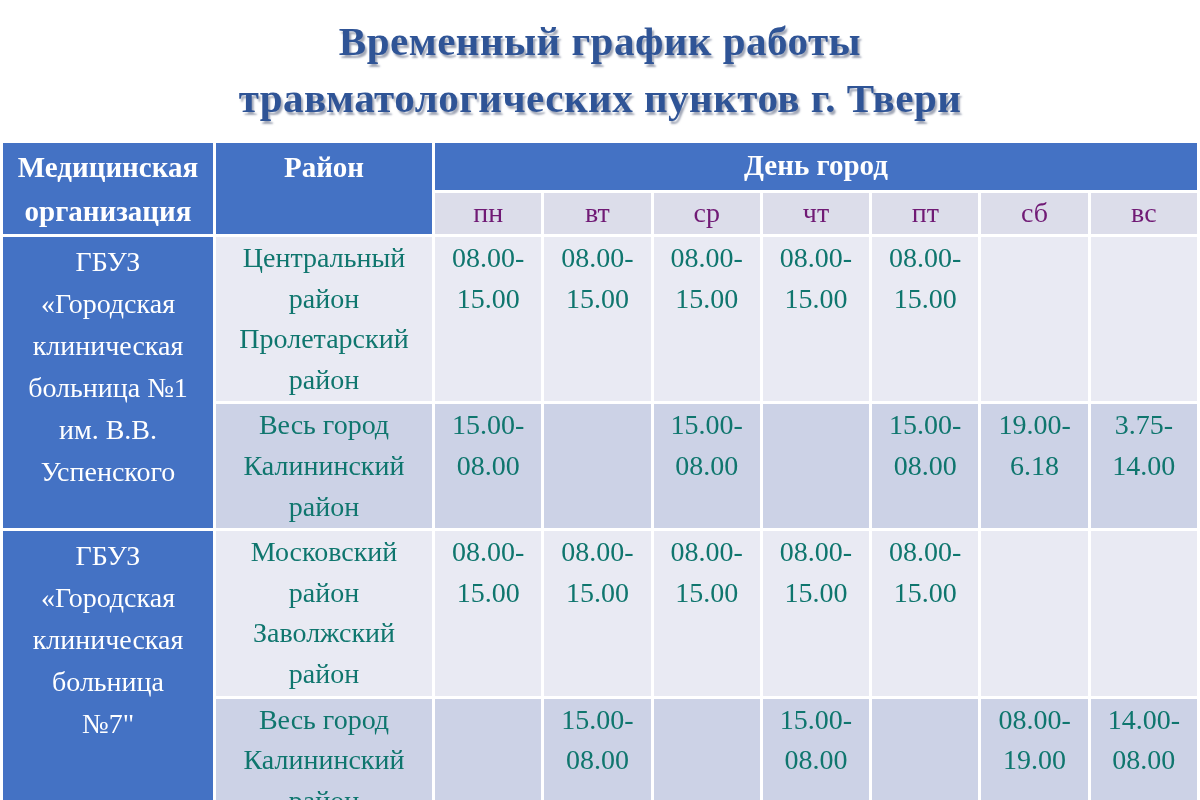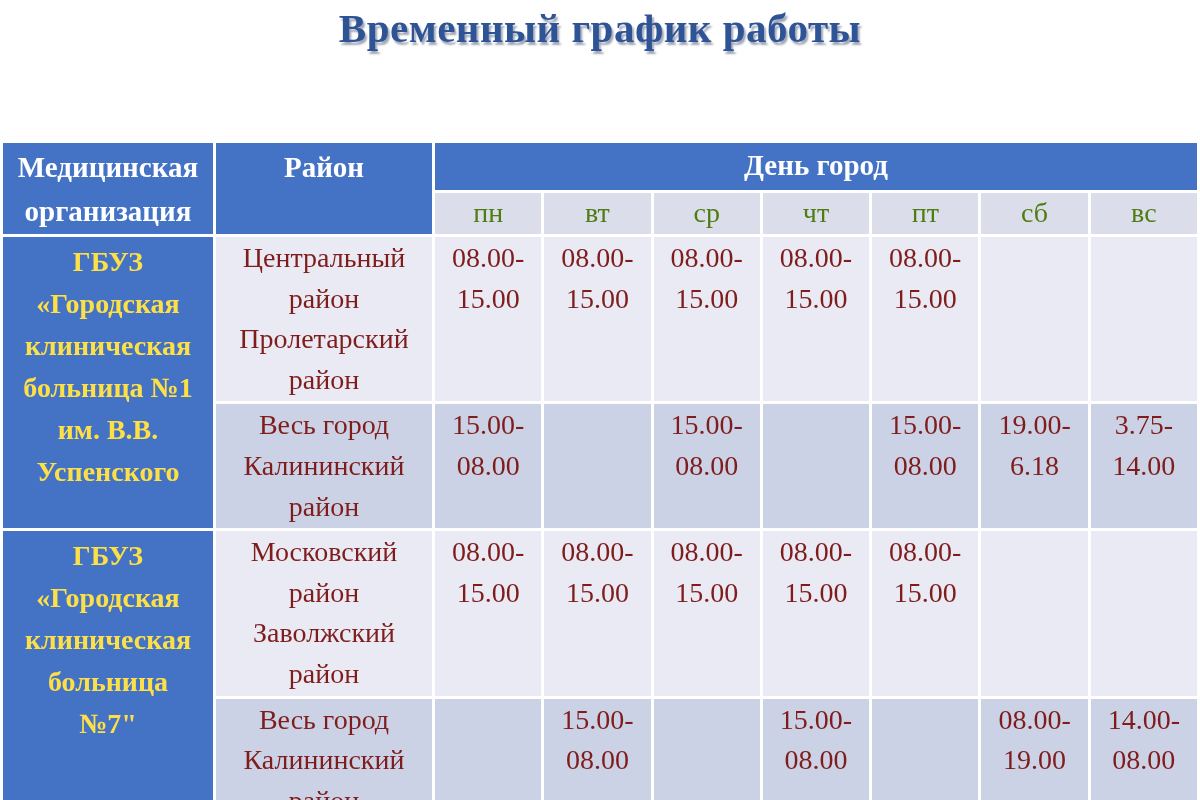--- a/index.html
+++ b/index.html
@@ -6,21 +6,21 @@
   .slide{
     position:relative;
     width:1200px;height:800px;
     overflow:hidden;
     background:#ffffff;
     font-family:"Liberation Serif","DejaVu Serif",serif;
   }
   
   .title-area{
     height:140px;
-    display:flex;flex-direction:column;align-items:center;
+    display:flex;flex-direction:column;justify-content:center;align-items:center;
     text-align:center;
   }
   .title-line{
     font-size:41px;
     font-weight:bold;
     color:#2F5496;
     line-height:1.38;
     text-shadow:2px 3px 2px rgba(110,120,145,0.65);
     letter-spacing:0.5px;
   }
@@ -45,51 +45,52 @@
     font-size:29px;
     vertical-align:top;
     line-height:1.5;
     padding-top:3px;
   }
   th.daygroup{vertical-align:middle;padding-top:0;}
   tr.days-row{height:42px;}
   tr.group-row{height:46px;margin-top:47px;}
   th.day{
     background:#DCDDEA;
-    color:#4d7c0f;
+    color:#701a75;
     font-weight:normal;
     vertical-align:middle;
   }
   td{
     vertical-align:top;
     line-height:1.45;
-    color:#7f1d1d;
+    color:#0f766e;
   }
   td.orgcell{
     background:#4472C4;
-    color:#fde047;
-    font-weight:bold;
+    color:#ffffff;
+    font-weight:normal;
     white-space:pre-line;
     line-height:1.5;
     padding-top:4px;
   }
   td.district{white-space:pre-line;}
   .band-light{background:#E9EAF3;}
   .band-dark{background:#CCD2E6;margin-left:36px;}
   tr.r-tall{height:165px;}
   tr.r-mid{height:122px;}
   tr.r-cut{height:200px;}
 </style>
 </head>
 <body>
 
 <div class="slide">
 
   <div class="title-area">
     <div class="title-line">Временный график работы</div>
+    <div class="title-line">травматологических пунктов г. Твери</div>
   </div>
 
   <table class="schedule">
     <colgroup>
       <col class="c-org">
       <col class="c-district">
       <col span="7" class="c-day">
     </colgroup>
     <thead>
       <tr class="group-row">

